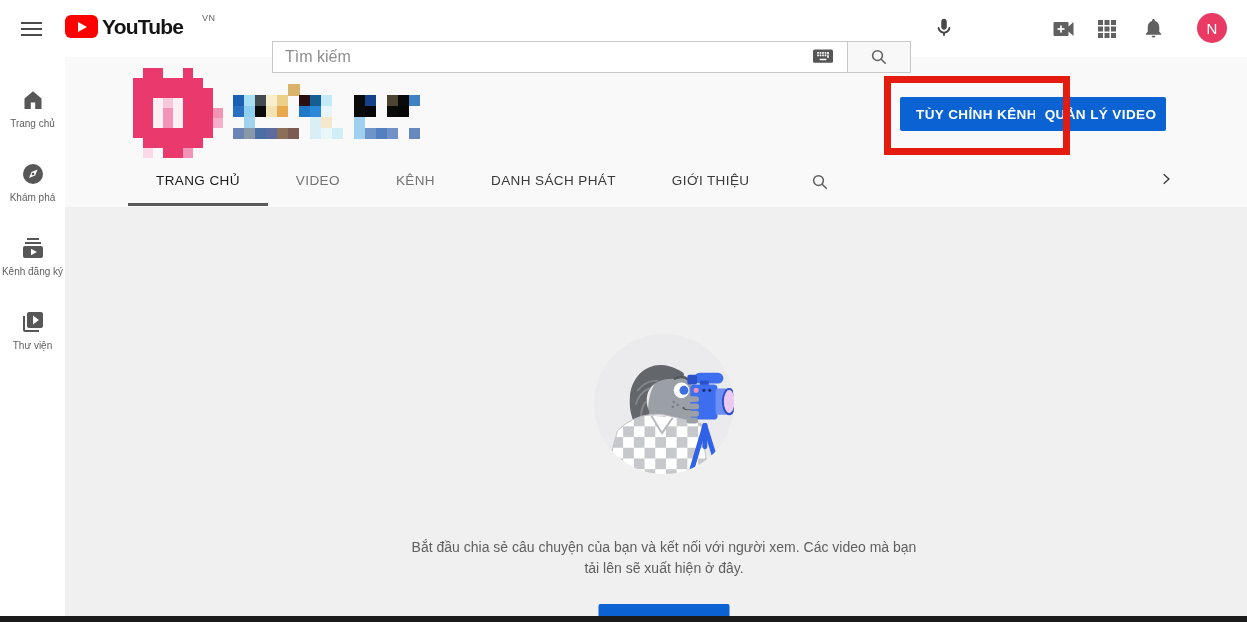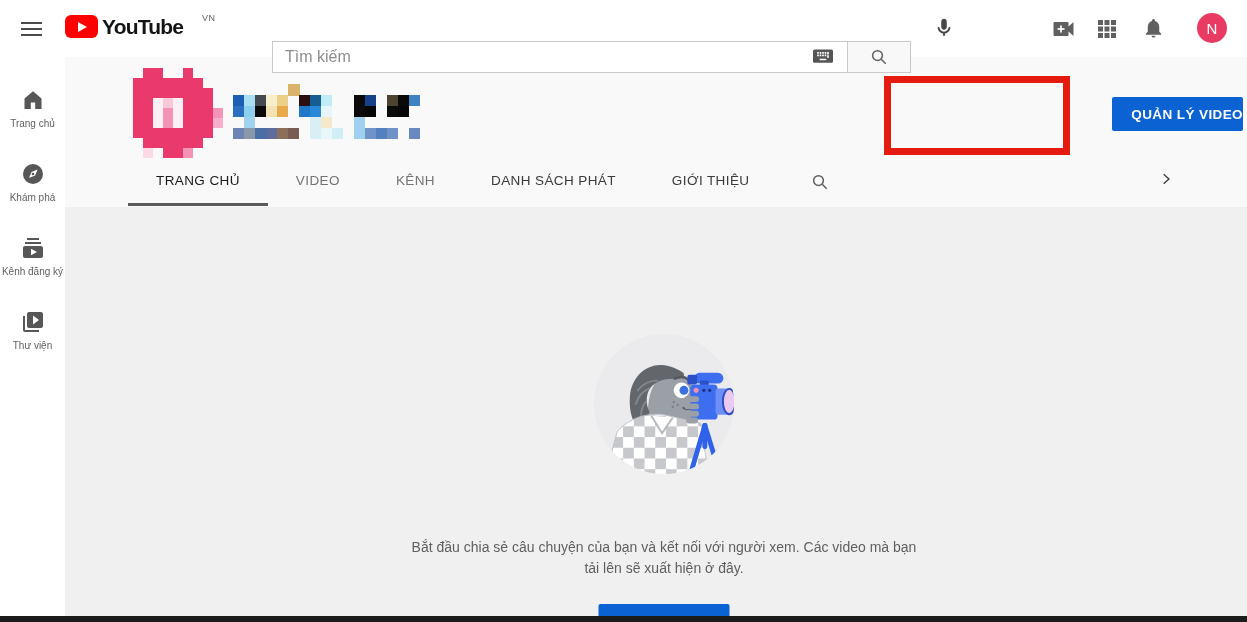--- a/index.html
+++ b/index.html
@@ -37,21 +37,21 @@
   
   .main { position:absolute; left:65px; top:57px; width:1182px; height:565px; }
   .band { position:absolute; left:0; top:0; width:1182px; height:150px; background:#f9f9f9; }
   .content { position:absolute; left:0; top:150px; width:1182px; height:415px; background:#f0f0f1; }
 
   .ch-avatar { position:absolute; left:68px; top:11px; width:92px; height:92px; }
   .ch-name { position:absolute; left:168px; top:27px; width:200px; height:60px; }
 
   .blue-btn { height:34px; background:#0b63d3; color:#fff; border:none; border-radius:2px; font-size:13.5px; font-weight:700; letter-spacing:0.4px; cursor:pointer; font-family:inherit; }
   .customize { position:absolute; left:835px; top:40px; width:153px; }
-  .manage { position:absolute; left:1047px; top:40px; width:131px;text-align:right; }
+  .manage { position:absolute; left:970px; top:40px; width:131px; }
   .red-box { position:absolute; left:819px; top:19px; width:186px; height:79px; border:7px solid #e41c10; z-index:5; pointer-events:none; }
 
   .tabs { position:absolute; left:63px; bottom:1px; height:48px; display:flex; align-items:center; }
   .tab { height:48px; display:flex; align-items:center; padding:0 28px; font-size:13.5px; font-weight:500; letter-spacing:0.4px; color:#3a3a3a; cursor:pointer; border-bottom:3px solid transparent; }
   .tab.dim { color:#737373; }
   .tab.active { color:#1b1b1b; border-bottom-color:#5a5a5a; }
   .tab-search { height:48px; display:flex; align-items:center; padding:0 34px; cursor:pointer; }
   .tabs-chevron { position:absolute; right:70px; top:108px; width:22px; height:28px; display:flex; align-items:center; justify-content:center; cursor:pointer; background:none; border:none; }
 
   .illu { position:absolute; left:calc(50% + 8px); top:123px; transform:translateX(-50%); }
@@ -272,20 +272,21 @@
         <div style="position: absolute; left: 77px; top: 44px; width: 11px; height: 11px; background: rgb(216, 240, 245);"></div>
         <div style="position: absolute; left: 88px; top: 44px; width: 11px; height: 11px; background: rgb(232, 248, 250);"></div>
         <div style="position: absolute; left: 99px; top: 44px; width: 11px; height: 11px; background: rgb(208, 238, 245);"></div>
         <div style="position: absolute; left: 121px; top: 44px; width: 11px; height: 11px; background: rgb(160, 208, 240);"></div>
         <div style="position: absolute; left: 132px; top: 44px; width: 11px; height: 11px; background: rgb(111, 149, 200);"></div>
         <div style="position: absolute; left: 143px; top: 44px; width: 11px; height: 11px; background: rgb(85, 128, 192);"></div>
         <div style="position: absolute; left: 154px; top: 44px; width: 11px; height: 11px; background: rgb(112, 144, 200);"></div>
         <div style="position: absolute; left: 176px; top: 44px; width: 11px; height: 11px; background: rgb(104, 136, 192);"></div>
       </div>
 
+    <button class="blue-btn customize">TÙY CHỈNH KÊNH</button>
     <button class="blue-btn manage">QUẢN LÝ VIDEO</button>
     <div class="red-box"></div>
 
     <div class="tabs">
       <div class="tab active">TRANG CHỦ</div>
       <div class="tab dim">VIDEO</div>
       <div class="tab dim">KÊNH</div>
       <div class="tab">DANH SÁCH PHÁT</div>
       <div class="tab">GIỚI THIỆU</div>
       <div class="tab-search">

